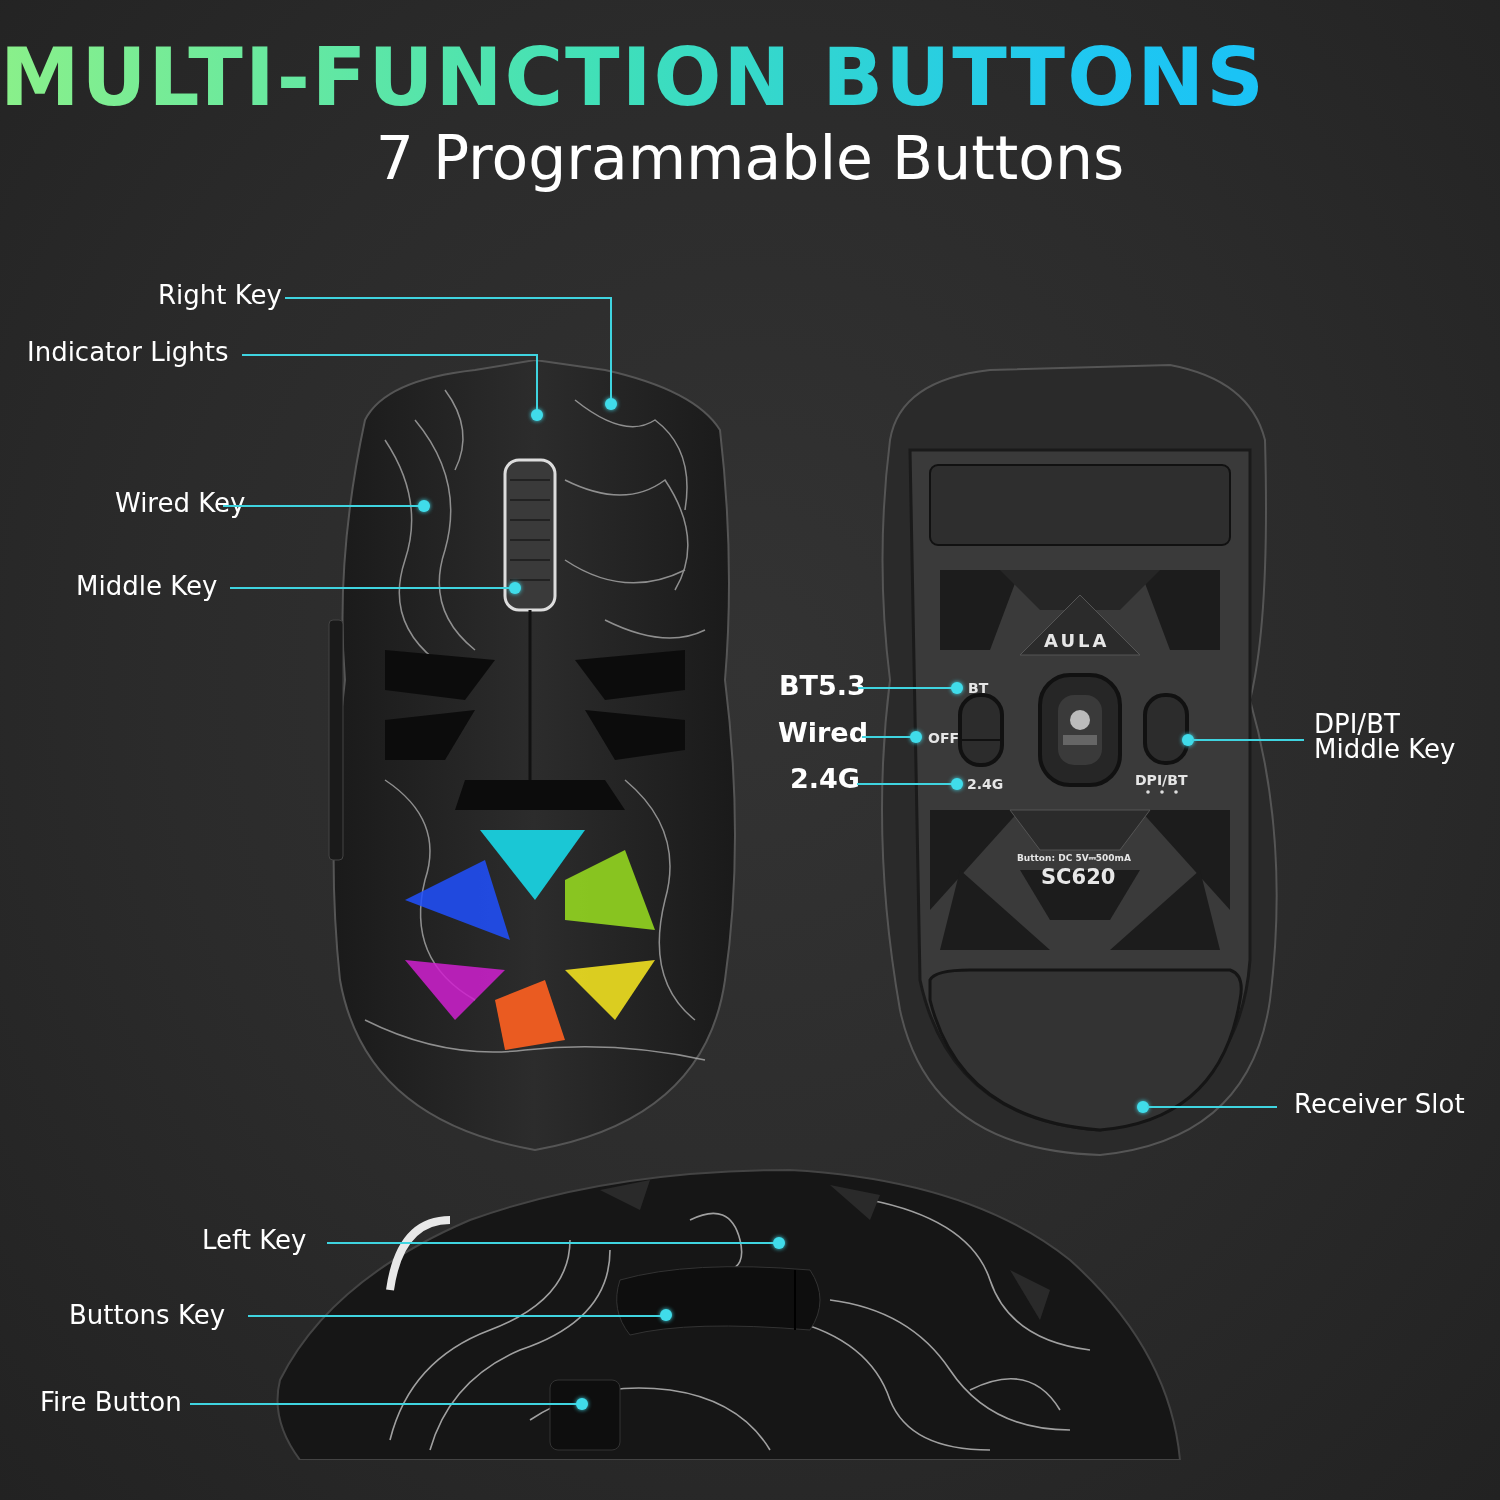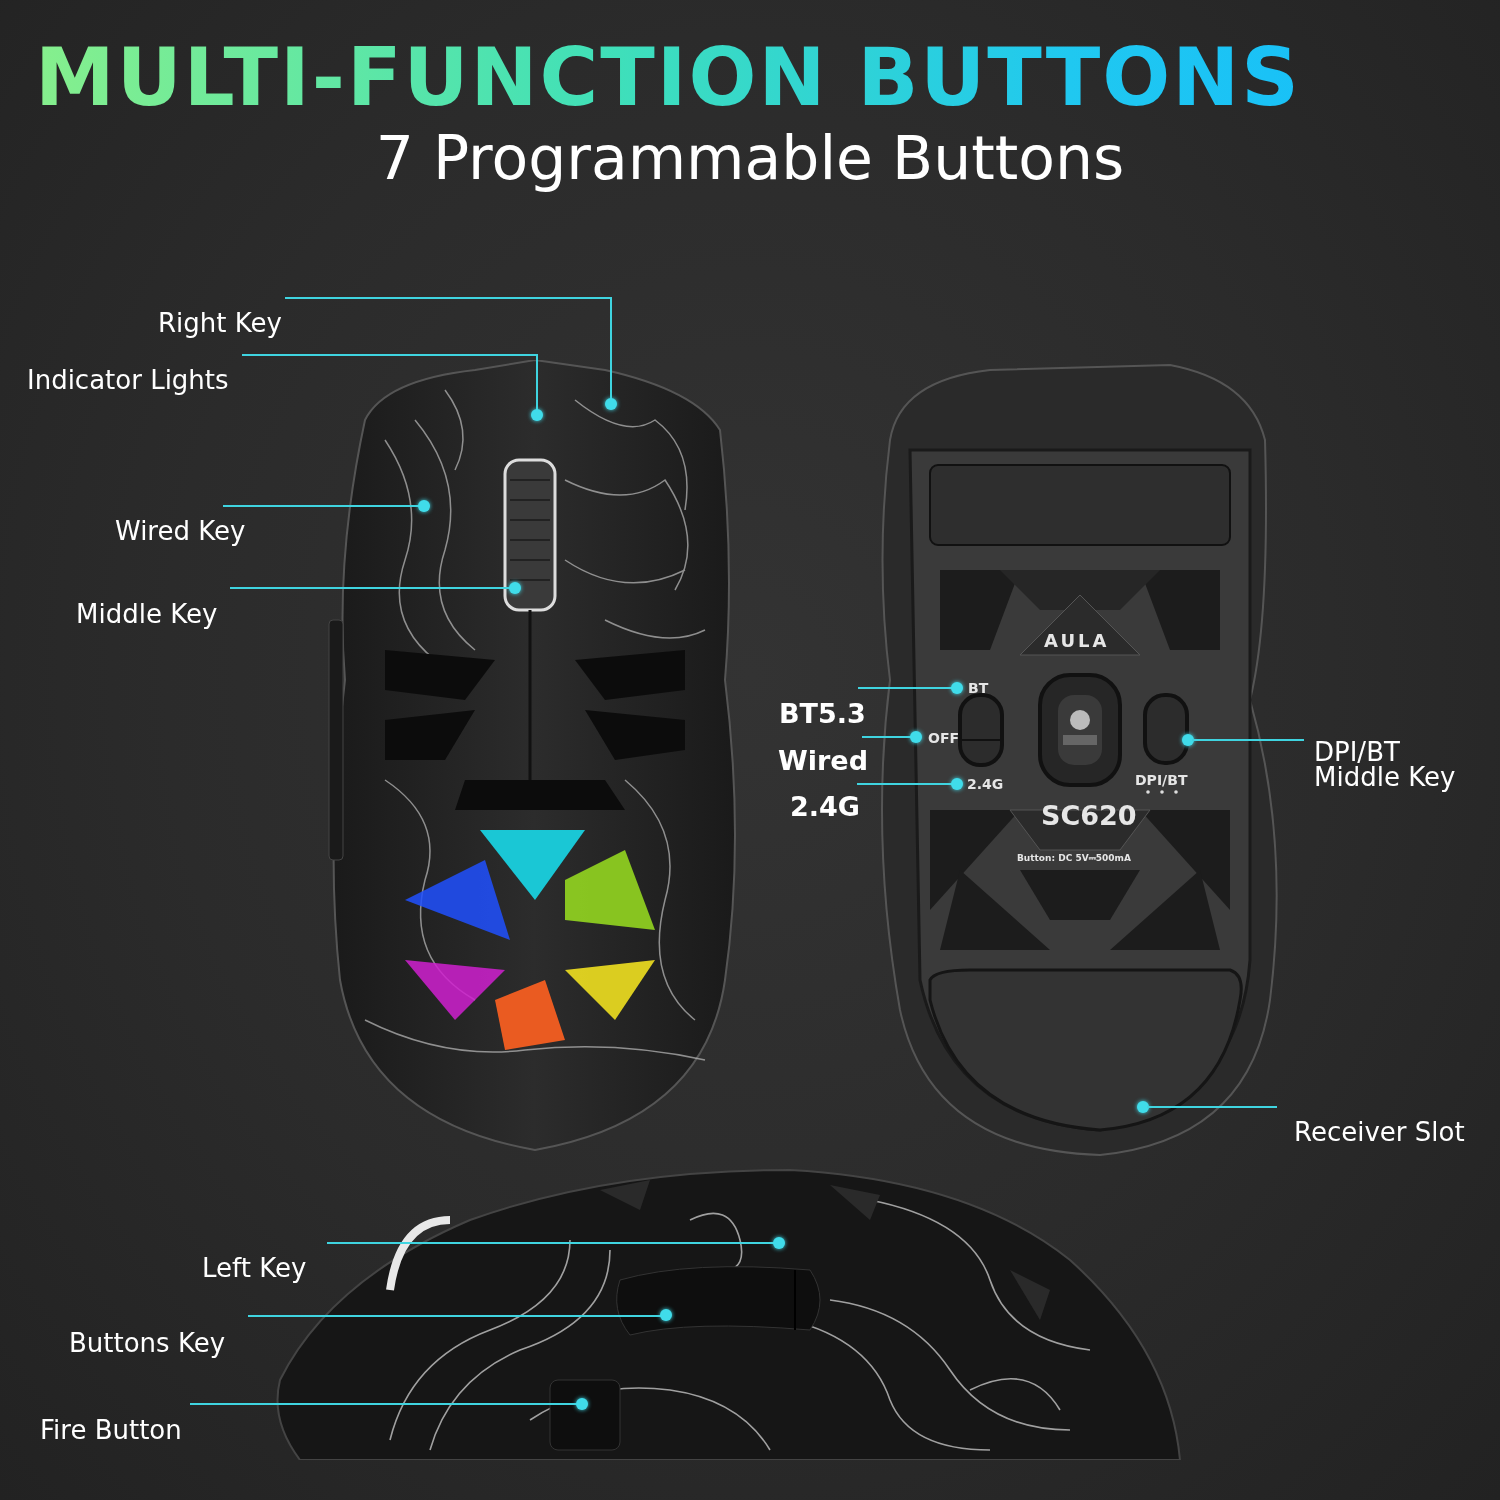--- a/index.html
+++ b/index.html
@@ -3,35 +3,34 @@
 <meta charset="utf-8">
 <style>
   html, body { margin:0; padding:0; }
   body {
     width:1500px; height:1500px; position:relative; overflow:hidden;
     background: radial-gradient(ellipse at 50% 45%, #333333 0%, #2b2b2b 55%, #222222 100%);
     font-family: "DejaVu Sans", sans-serif;
     color:#fff;
   }
   .title {
-    position:absolute; left:0; width:1336px; top:30px; text-align:center;
+    position:absolute; left:0; width:1336px; top:30px; 
     font-family:"DejaVu Sans", sans-serif; font-weight:bold; font-size:80px; letter-spacing:2px;
     background: linear-gradient(90deg, #8af08a 0%, #40e0b8 45%, #20c8f0 80%, #18c0f8 100%);
     -webkit-background-clip:text; background-clip:text; color:transparent;
     line-height:96px;
     text-decoration:underline;
   }
   .subtitle {
     position:absolute; left:0; width:1500px; top:122px; text-align:center;
     font-size:60px; color:#ffffff; line-height:72px;
   }
   .label {
     position:absolute; font-size:26px; color:#ffffff; white-space:nowrap; line-height:30px;
     font-family:"DejaVu Sans", sans-serif;
-    margin-top:28px;
   }
   .label.big { font-size:27px; font-weight:bold; }
   .line { position:absolute; background:#3fd4e0; }
   .dot { position:absolute; width:12px; height:12px; border-radius:50%; background:#40dcea; box-shadow:0 0 4px #40dcea; }
   .mouse { position:absolute; }
   .small-text { position:absolute; font-size:14px; color:#e6e6e6; font-weight:bold; white-space:nowrap; }
 </style>
 </head>
 <body>
 
@@ -138,21 +137,21 @@
   <path d="M150 510 L270 510 L240 560 L180 560 Z" fill="#1c1c1c"></path>
 
   <path d="M60 620 Q65 610 100 610 L360 610 Q375 615 370 640 Q350 760 230 770 Q90 760 60 640 Z" fill="#333" stroke="#151515" stroke-width="3"></path>
 </svg>
 
 <div class="small-text" style="left:1044px;top:630px;font-size:18px;letter-spacing:3px">AULA</div>
 <div class="small-text" style="left:968px;top:680px">BT</div>
 <div class="small-text" style="left:928px;top:730px">OFF</div>
 <div class="small-text" style="left:967px;top:776px">2.4G</div>
 <div class="small-text" style="left:1135px;top:772px">DPI/BT</div>
-<div class="small-text" style="left:1041px;top:800px;font-size:27px">SC620</div>
+<div class="small-text" style="left:1041px;top:865px;font-size:21px">SC620</div>
 <div class="small-text" style="left:1017px;top:853px;font-size:9px">Button: DC 5V⎓500mA</div>
 
 <div class="label big" style="left:779px;top:671px">BT5.3</div>
 <div class="line" style="left:858px;top:687px;width:100px;height:2px"></div>
 <div class="dot" style="left:951px;top:682px"></div>
 
 <div class="label big" style="left:778px;top:718px">Wired</div>
 <div class="line" style="left:862px;top:736px;width:54px;height:2px"></div>
 <div class="dot" style="left:910px;top:731px"></div>
 

